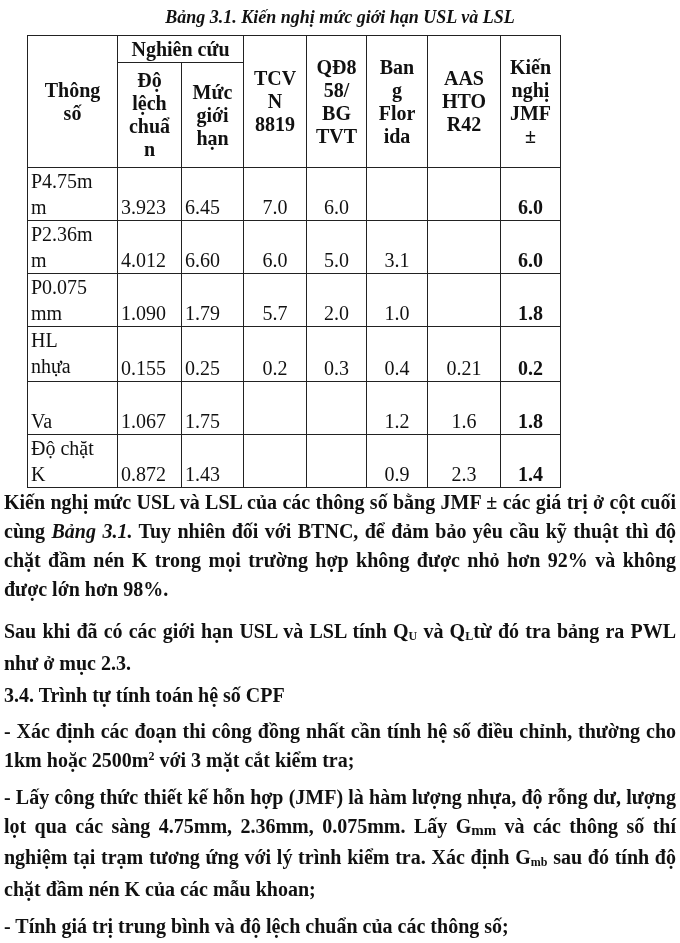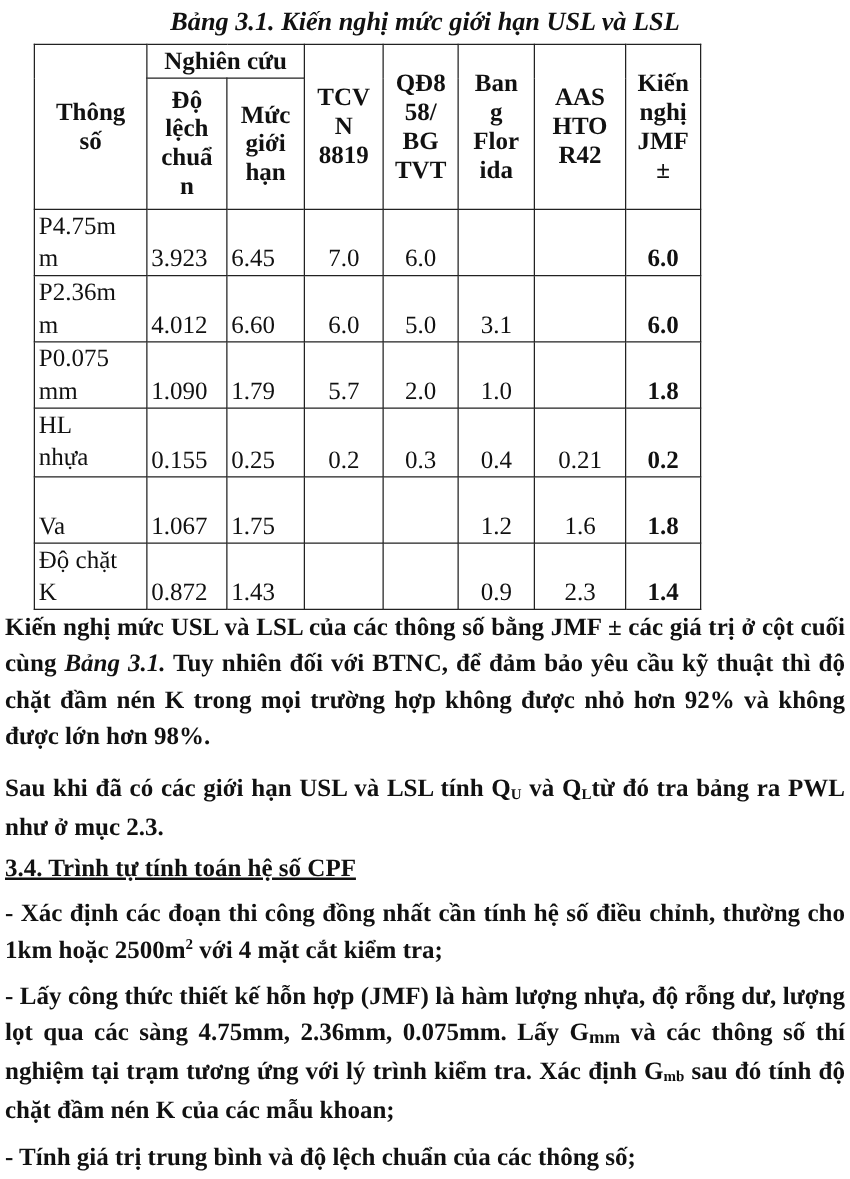--- a/index.html
+++ b/index.html
@@ -3,21 +3,21 @@
 <meta charset="utf-8">
 <style>
   html, body { margin: 0; padding: 0; background: #ffffff; }
   body {
     width: 680px; height: 943px; overflow: hidden; position: relative;
     font-family: "Liberation Serif", "DejaVu Serif", serif;
     color: #111;
   }
   .caption {
     position: absolute; top: 4px; left: 0; width: 680px; text-align: center;
-    font-weight: bold; font-style: italic; font-size: 21px; line-height: 26px;
+    font-weight: bold; font-style: italic; font-size: 18px; line-height: 26px;
     box-sizing: border-box;
   }
   table.t {
     position: absolute; left: 27px; top: 35px;
     border-collapse: collapse; table-layout: fixed;
     font-size: 20px;
   }
   table.t td, table.t th {
     border: 1.5px solid #222; padding: 0 3px; vertical-align: bottom;
   }
@@ -31,21 +31,21 @@
   table.t td.name { text-align: left; vertical-align: top; line-height: 26px; }
   td.name span { display:block; }
   td.num { text-align: left; padding-left: 5px; }
   td.ctr { text-align: center; }
   td.rec { text-align: center; font-weight: bold; }
   .text {
     position: absolute; left: 4px; width: 672px;
     font-size: 20px; line-height: 29px; text-align: justify; font-weight: bold;
   }
   .text p { margin: 0; }
-  .h { font-weight: bold; text-decoration: underline; }
+  .h { font-weight: bold; }
   sub { font-size: 12px; vertical-align: baseline; position: relative; top: 2px; }
   sup { font-size: 12px; vertical-align: baseline; position: relative; top: -7px; }
   .sm { font-size: 15px; }
 </style>
 </head>
 <body>
 
 <div class="caption">Bảng 3.1. Kiến nghị mức giới hạn USL và LSL</div>
 
 <table class="t">
@@ -159,20 +159,20 @@
   <p><span>Kiến nghị mức USL và LSL của các thông số bằng JMF ± các giá trị ở cột cuối cùng </span><i>Bảng 3.1.</i><span> Tuy nhiên đối với BTNC, để đảm bảo yêu cầu kỹ thuật thì độ chặt đầm nén K trong mọi trường hợp không được nhỏ hơn 92% và không được lớn hơn 98%.</span></p>
 </div>
 
 <div class="text" style="top:617px">
   <p><span>Sau khi đã có các giới hạn USL và LSL tính Q</span><sub>U</sub><span> và Q</span><sub>L</sub><span>từ đó tra bảng ra PWL như ở mục 2.3.</span></p>
 </div>
 
 <div class="text h" style="top:681px">3.4. Trình tự tính toán hệ số CPF</div>
 
 <div class="text" style="top:717px">
-  <p><span>- Xác định các đoạn thi công đồng nhất cần tính hệ số điều chỉnh, thường cho 1km hoặc 2500m</span><sup>2</sup><span> với 4 mặt cắt kiểm tra;</span></p>
+  <p><span>- Xác định các đoạn thi công đồng nhất cần tính hệ số điều chỉnh, thường cho 1km hoặc 2500m</span><sup>2</sup><span> với 3 mặt cắt kiểm tra;</span></p>
 </div>
 
 <div class="text" style="top:783px">
   <p><span>- Lấy công thức thiết kế hỗn hợp (JMF) là hàm lượng nhựa, độ rỗng dư, lượng lọt qua các sàng 4.75mm, 2.36mm, 0.075mm. Lấy G</span><sub class="sm">mm</sub><span> và các thông số thí nghiệm tại trạm tương ứng với lý trình kiểm tra. Xác định G</span><sub>mb</sub><span> sau đó tính độ chặt đầm nén K của các mẫu khoan;</span></p>
 </div>
 
 <div class="text" style="top:912px">- Tính giá trị trung bình và độ lệch chuẩn của các thông số;</div>
 
 </body></html>

